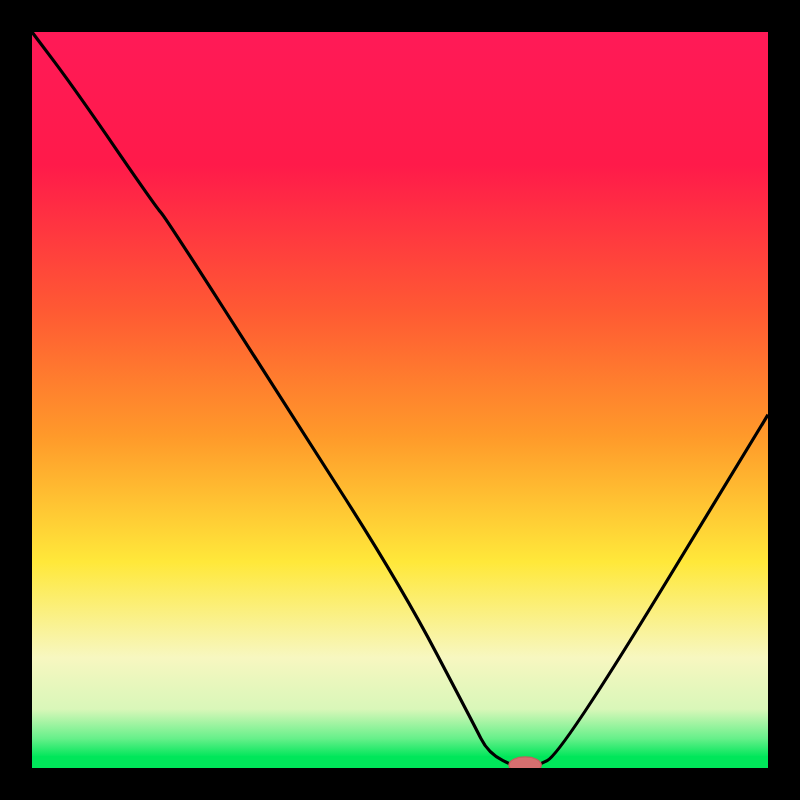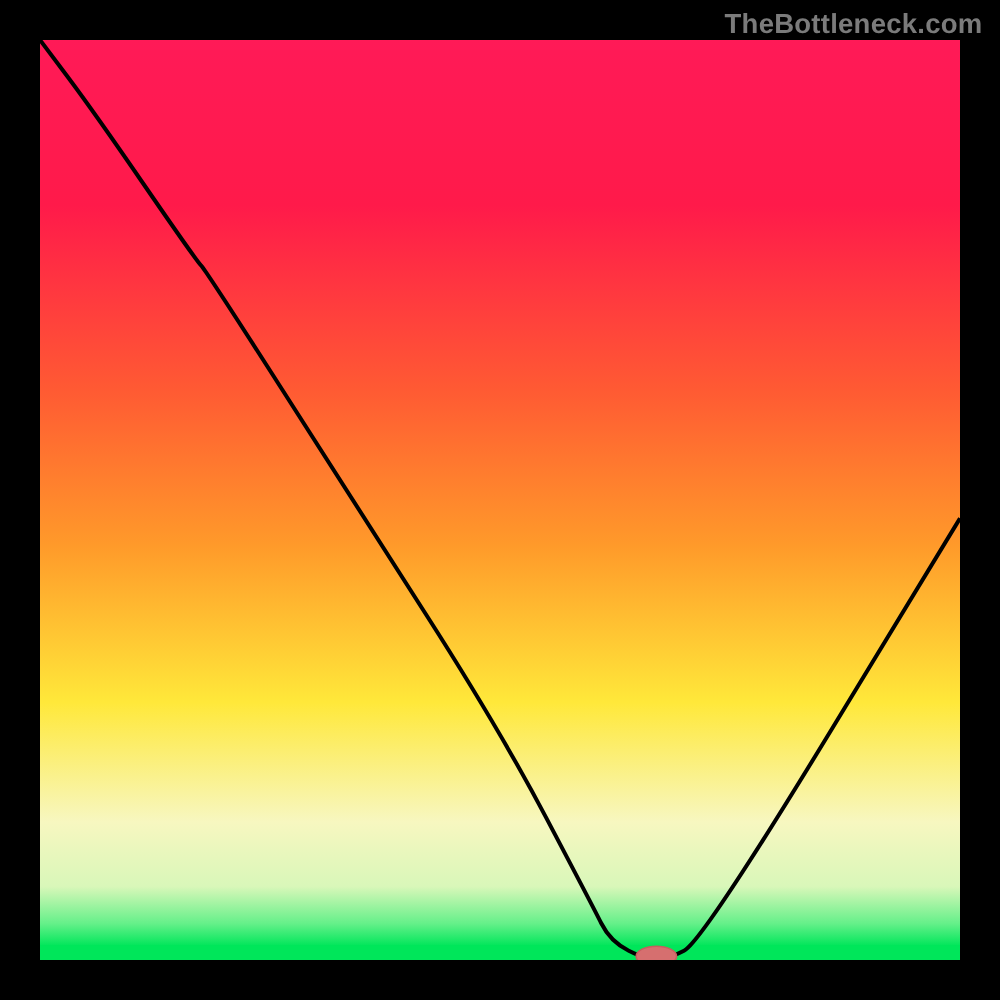--- a/index.html
+++ b/index.html
@@ -38,21 +38,20 @@
     display: block;
     width: 100%;
     height: 100%;
   }
 </style>
 </head>
 <body>
 
 <div class="outer">
 
-  <div class="attribution">TheBottleneck.com</div>
 
   <div class="plot-wrap">
     <svg class="plot-svg" viewBox="0 0 736 736" preserveAspectRatio="none">
       <defs>
         <linearGradient id="bgGrad" x1="0" y1="0" x2="0" y2="1">
           <stop id="g0" offset="0%" stop-color="#ff1a57"></stop>
           <stop id="g1" offset="18%" stop-color="#ff1a4a"></stop>
           <stop id="g2" offset="38%" stop-color="#ff5a33"></stop>
           <stop id="g3" offset="55%" stop-color="#ff9a2a"></stop>
           <stop id="g4" offset="72%" stop-color="#ffe83a"></stop>

